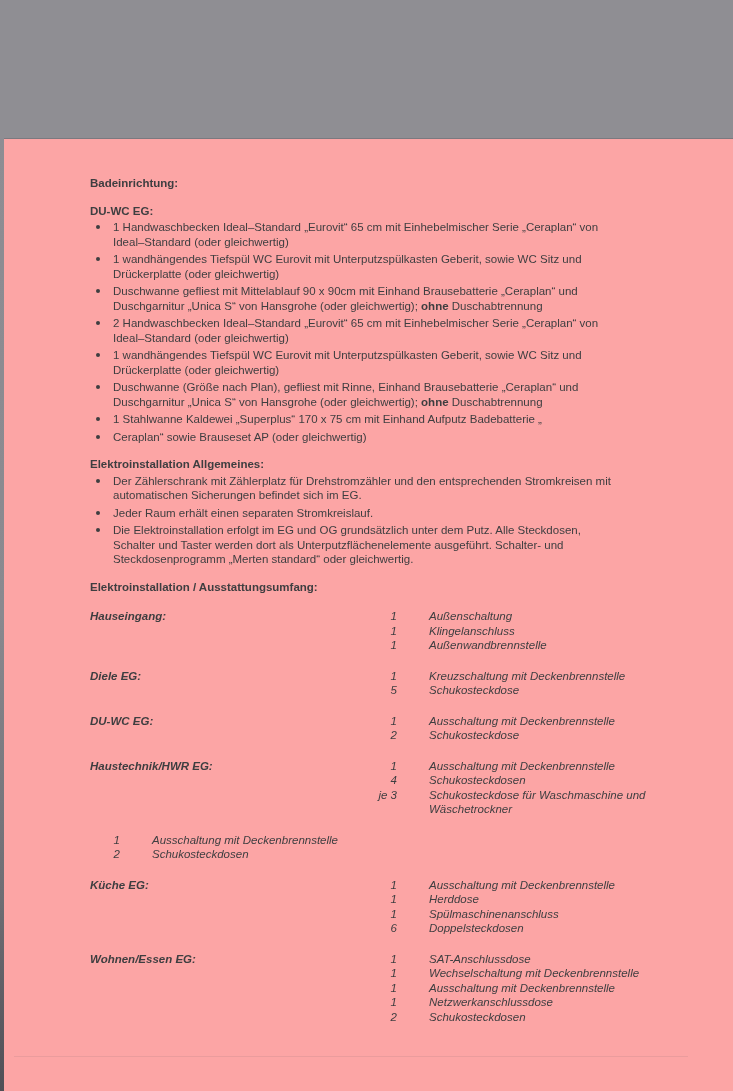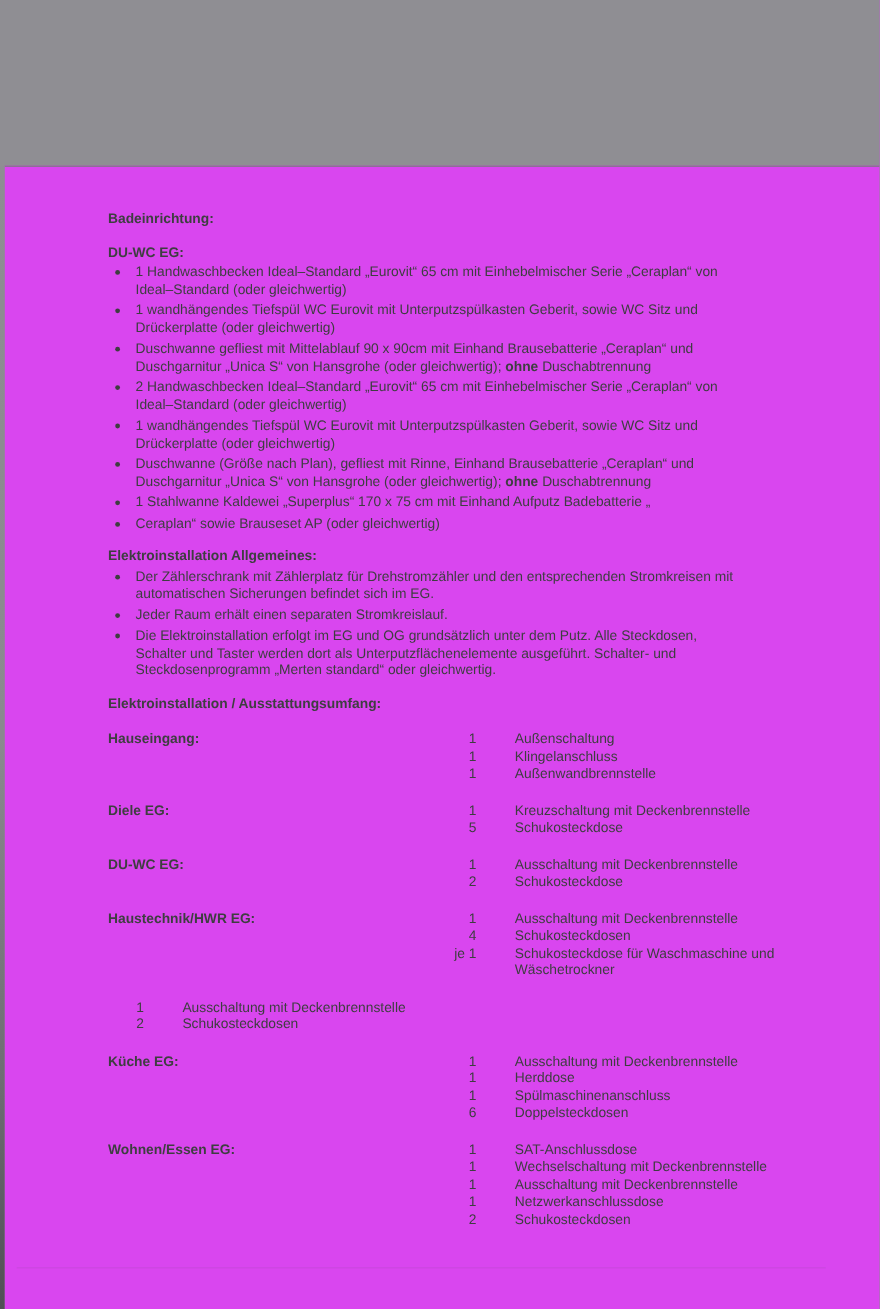--- a/index.html
+++ b/index.html
@@ -10,21 +10,21 @@
     position:relative;
     overflow:hidden;
   }
   .viewer-bg{position:absolute;inset:0;background:#8F8E93;}
   .left-strip{
     position:absolute;left:0;top:138px;width:4px;bottom:0;
     background:linear-gradient(to bottom,#8E8D93 0%,#8A898F 50%,#6E6D73 80%,#504F56 100%);
   }
   .page{
     position:absolute;left:4px;top:138px;right:0;bottom:0;
-    background:#d946ef;
+    background:#fca5a5;
     border-top:1px solid #7B7A80;
     box-sizing:border-box;
   }
   .content{
     padding:37px 64px 0 86px;
     color:#3E3E40;
     font-size:11.5px;
     line-height:14.5px;
   }
   .heading{
@@ -42,21 +42,21 @@
     padding-left:23px;
     margin-bottom:3px;
   }
   .dot{
     position:absolute;left:6px;top:5px;
     width:4px;height:4px;border-radius:50%;
     background:#3E3E40;
   }
   .seg.bold{font-weight:bold;}
   .equip{margin-top:15px;}
-  .equip .row{display:flex;margin-bottom:16px;}
+  .equip .row{display:flex;margin-bottom:16px;font-style:italic;}
   .equip .room{width:277px;font-weight:bold;flex:none;}
   .equip .items{flex:1;}
   .equip .item{display:flex;}
   .equip .qty{width:30px;text-align:right;flex:none;}
   .equip .desc{margin-left:32px;}
   .scan-line{
     position:absolute;left:10px;right:45px;top:917px;height:1px;
     background:rgba(80,80,85,0.10);
   }
 </style>
@@ -200,21 +200,21 @@
                 <div class="line">Ausschaltung mit Deckenbrennstelle</div>
               </div>
             </div>
             <div class="item">
               <div class="qty">4</div>
               <div class="desc">
                 <div class="line">Schukosteckdosen</div>
               </div>
             </div>
             <div class="item">
-              <div class="qty">je 1</div>
+              <div class="qty">je 3</div>
               <div class="desc">
                 <div class="line">Schukosteckdose für Waschmaschine und</div>
                 <div class="line">Wäschetrockner</div>
               </div>
             </div>
           </div>
         </div>
         <div class="row">
           <div class="items">
             <div class="item">

